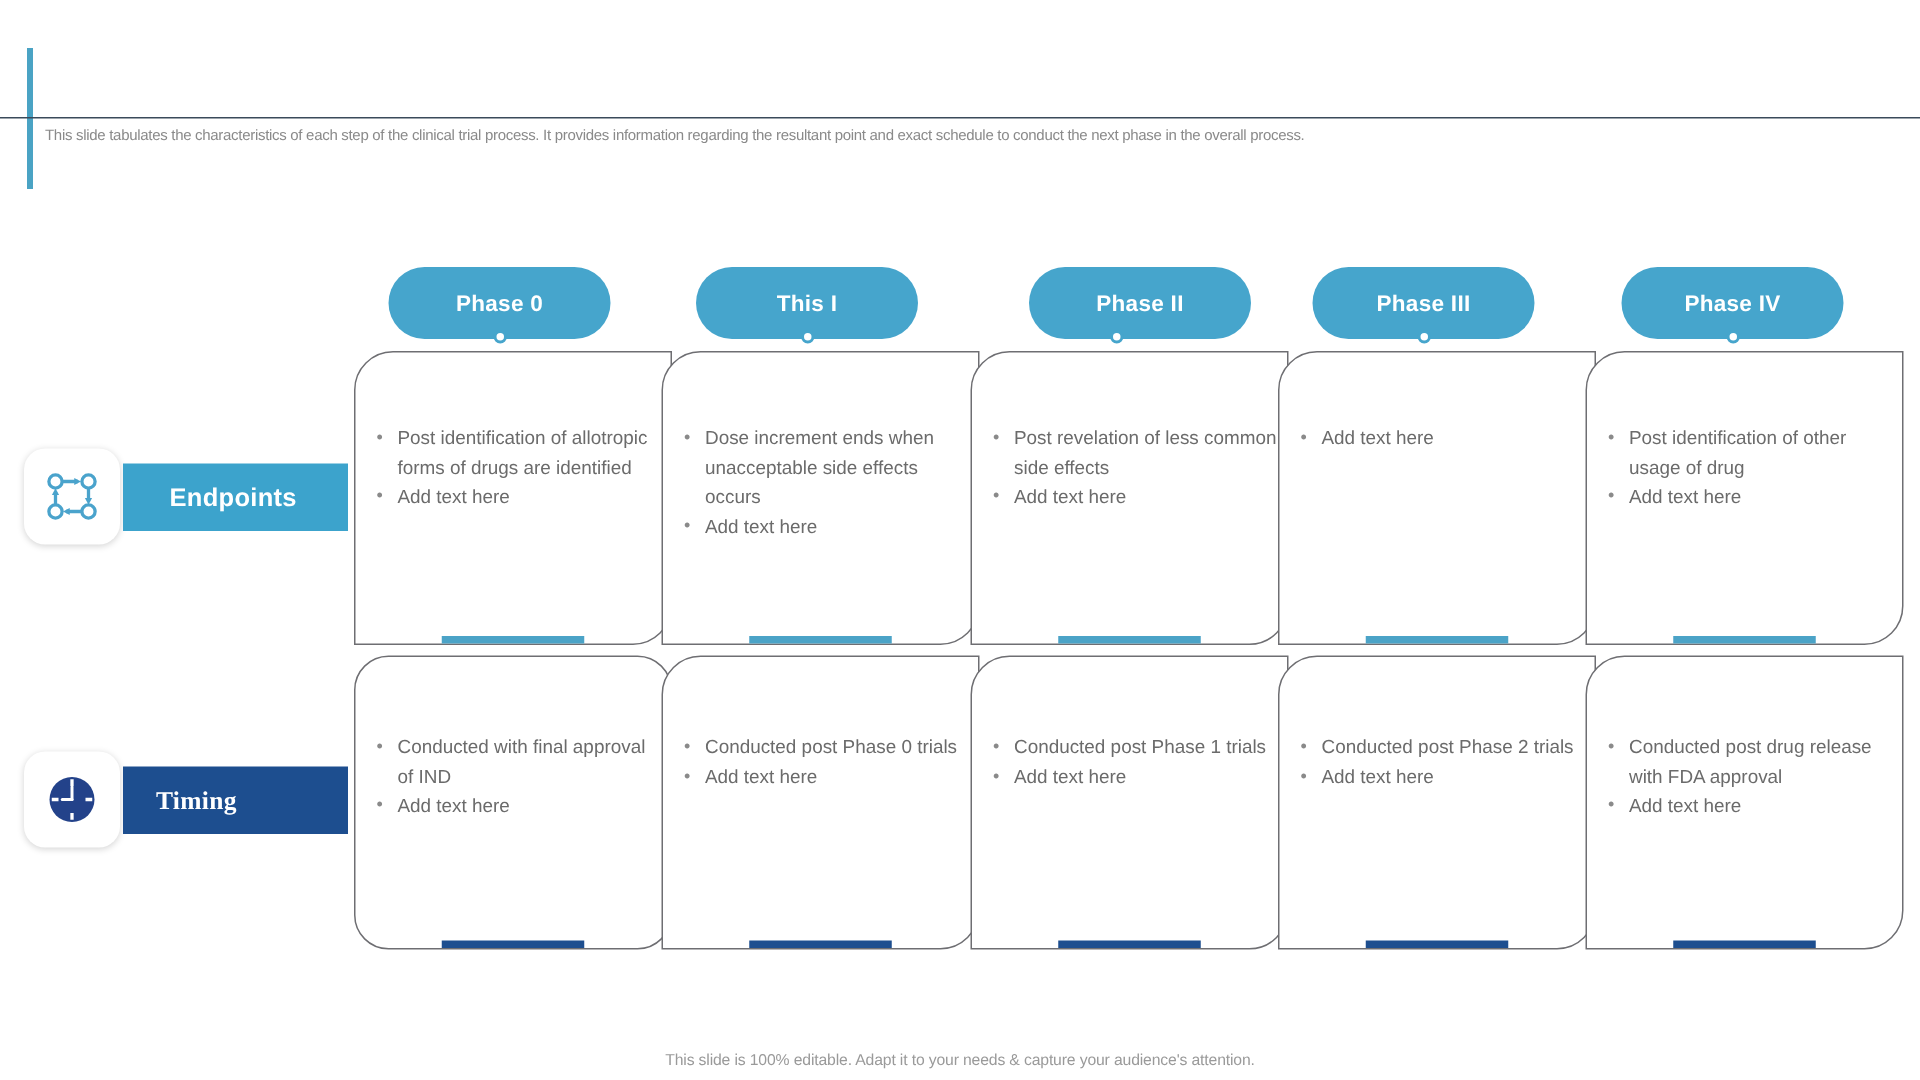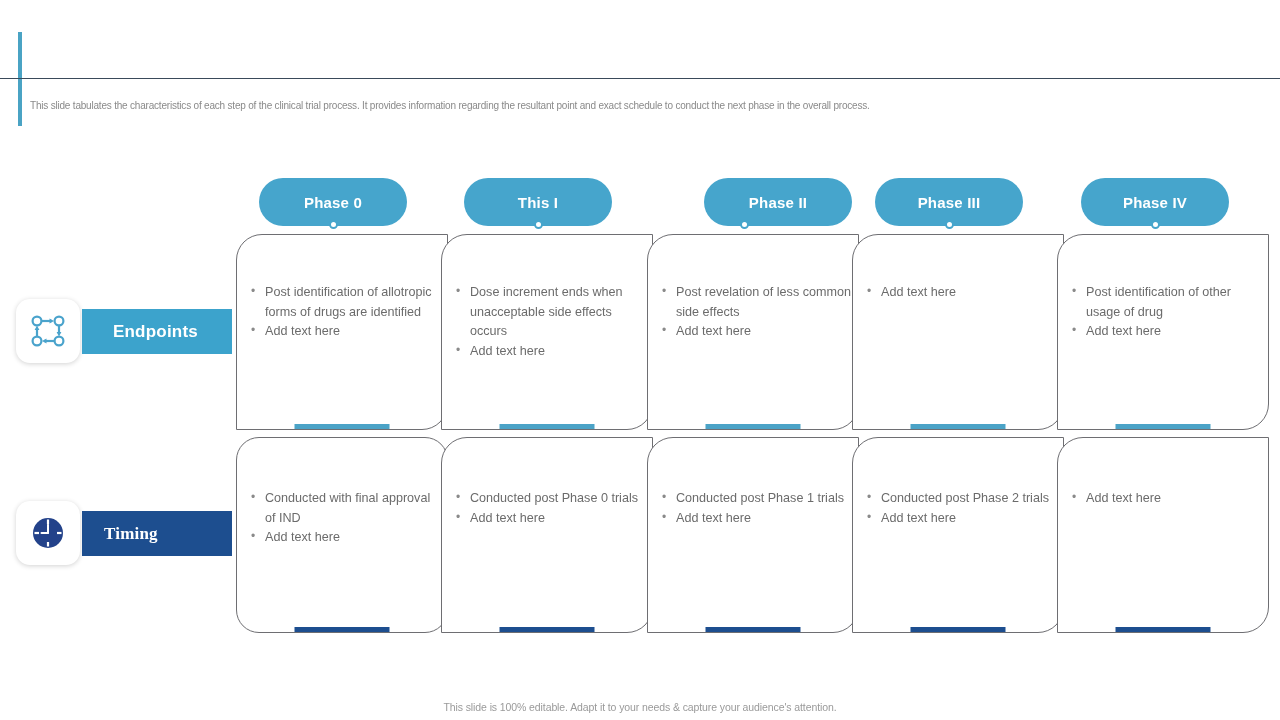--- a/index.html
+++ b/index.html
@@ -45,21 +45,21 @@
     position: absolute;
     left: 0;
     top: 78px;
     width: 1280px;
     height: 1px;
     background: #3A4A5A;
   }
   .page-subtitle {
     position: absolute;
     left: 30px;
-    top: 100px;
+    top: 85px;
     width: 1020px;
     font-size: 10px;
     color: #8A8A8A;
     letter-spacing: -0.2px;
     white-space: nowrap;
   }
 
   
   .phase-pill {
     position: absolute;
@@ -195,21 +195,21 @@
   <div class="header-accent-bar"></div>
   <div class="header-rule"></div>
   <div class="page-subtitle">This slide tabulates the characteristics of each step of the clinical trial process. It provides information regarding the resultant point and exact schedule to conduct the next phase in the overall process.</div>
 </div>
 
 <div id="phase-pills">
     <div class="phase-pill" style="left: 259px;">Phase 0</div>
     <div class="phase-dot" style="left: 328.5px;"></div>
     <div class="phase-pill" style="left: 464px;">This I</div>
     <div class="phase-dot" style="left: 533.5px;"></div>
-    <div class="phase-pill" style="left: 704px; text-align: center;">Phase II</div>
+    <div class="phase-pill" style="left: 686px; text-align: center;">Phase II</div>
     <div class="phase-dot" style="left: 739.5px;"></div>
     <div class="phase-pill" style="left: 875px;">Phase III</div>
     <div class="phase-dot" style="left: 944.5px;"></div>
     <div class="phase-pill" style="left: 1081px;">Phase IV</div>
     <div class="phase-dot" style="left: 1150.5px;"></div>
   </div>
 
 <div class="row-icon-box endpoints">
   <svg width="38" height="38" viewBox="0 0 38 38">
     <g fill="none" stroke="#4AA3CC" stroke-width="2.2">
@@ -307,19 +307,20 @@
     </div>
     <div class="card row-timing" style="left: 852px;">
       <ul class="card-list">
         <li>Conducted post Phase 2 trials</li>
         <li>Add text here</li>
       </ul>
       <div class="card-underline"></div>
     </div>
     <div class="card row-timing" style="left: 1057px;">
       <ul class="card-list">
+        <li>Conducted post drug release with FDA approval</li>
         <li>Add text here</li>
       </ul>
       <div class="card-underline"></div>
     </div>
   </div>
 
 <div class="footer-note">This slide is 100% editable. Adapt it to your needs &amp; capture your audience's attention.</div>
 
 </body></html>

